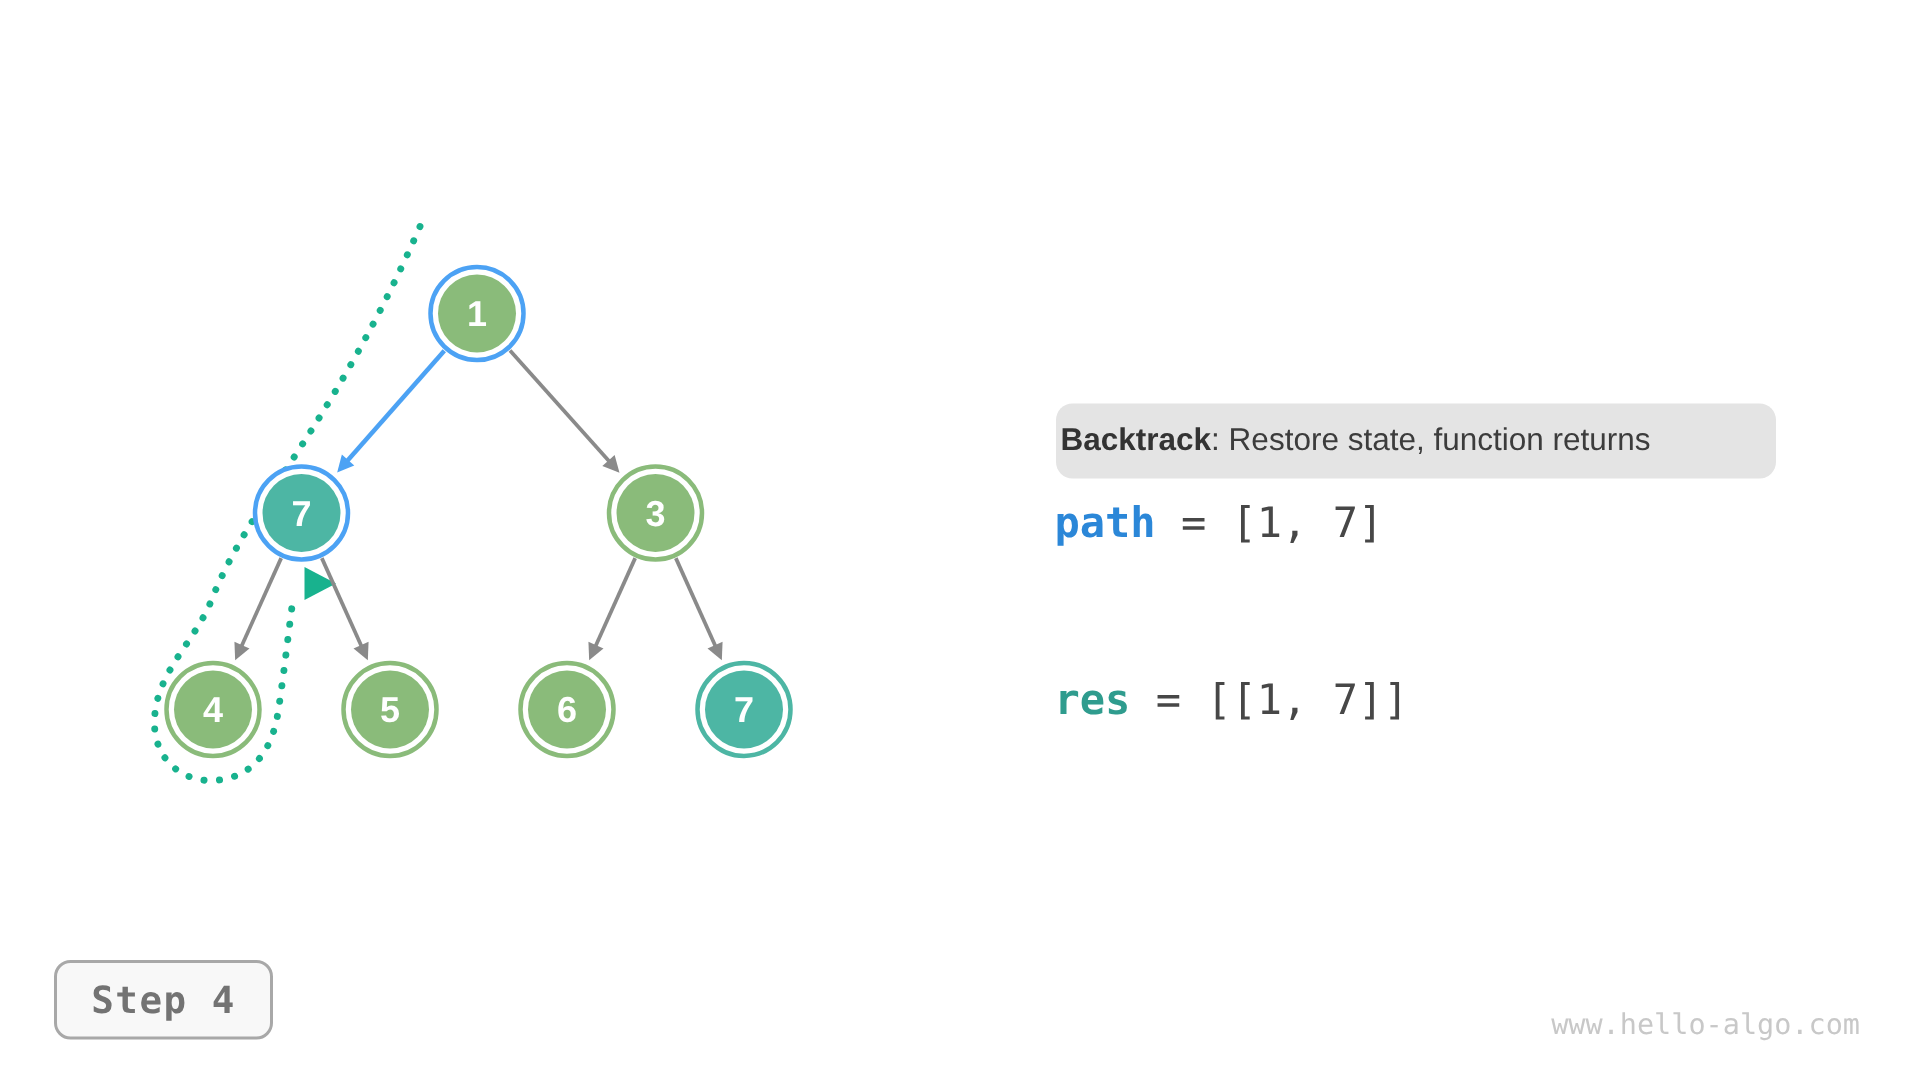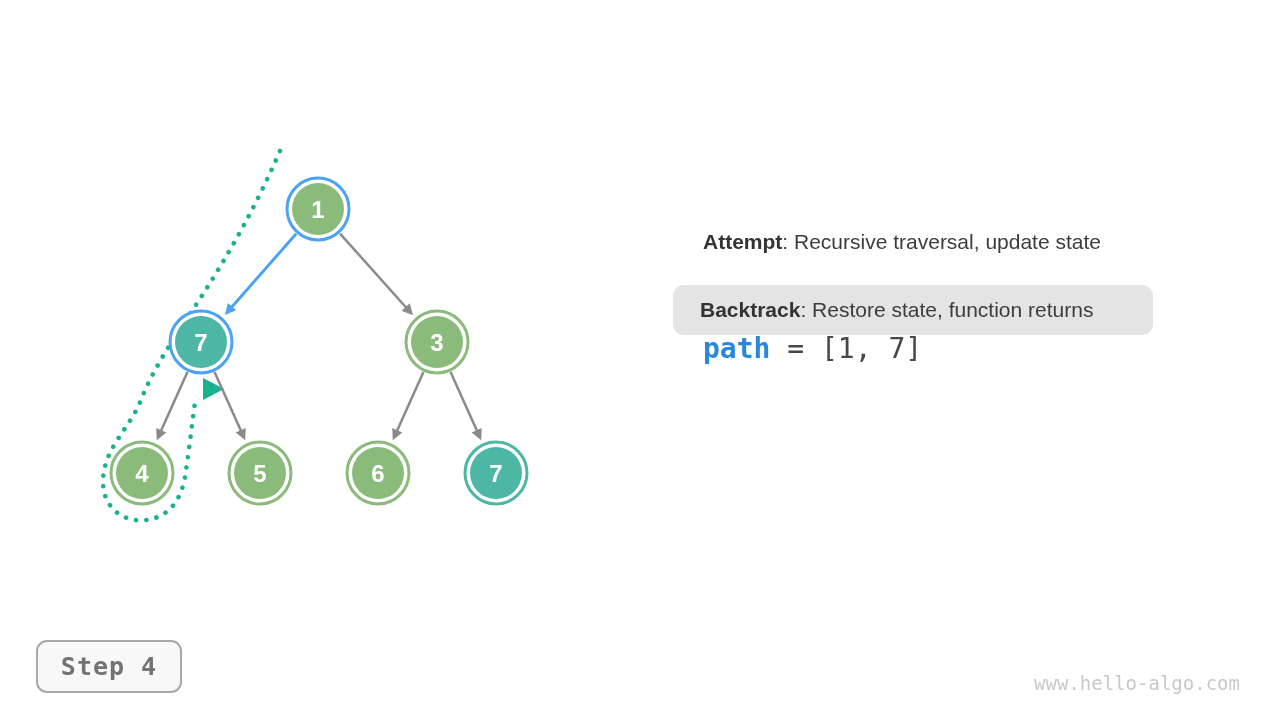--- a/index.html
+++ b/index.html
@@ -9,23 +9,23 @@
   }
   .tree-svg{position:absolute;left:0;top:0;}
 
   
   .attempt-line{
     position:absolute;left:703px;top:230px;font-size:21px;color:#3c3c3c;
     white-space:pre;
   }
   .attempt-line b,.backtrack-box b{font-weight:bold;color:#333;}
   .backtrack-box{
-    position:absolute;left:673px;top:269px;width:480px;height:50px;
+    position:absolute;left:704px;top:269px;width:480px;height:50px;
     background:#e4e4e4;border-radius:11px;font-size:21px;color:#3c3c3c;
-    line-height:50px;padding-left:27px;box-sizing:border-box;white-space:pre;margin-top:16px;
+    line-height:50px;padding-left:3px;box-sizing:border-box;white-space:pre;
   }
   .code-line{
     position:absolute;left:703px;font-family:"DejaVu Sans Mono","Liberation Mono",monospace;
     font-size:28px;color:#474747;white-space:pre;
   }
   .path-line{top:332px;}
   .res-line{top:450px;}
   .kw-path{color:#2b87d8;font-weight:bold;}
   .kw-res{color:#2f9c8e;font-weight:bold;}
 
@@ -114,26 +114,26 @@
           <text x="378" y="481.5" text-anchor="middle" font-size="24" font-weight="600" fill="#ffffff" font-family="&quot;Liberation Sans&quot;,sans-serif">6</text>
         </g>
         <g>
           <circle cx="496" cy="473" r="31" fill="#ffffff" stroke="#4DB6A4" stroke-width="3"></circle>
           <circle cx="496" cy="473" r="26" fill="#4DB6A4"></circle>
           <text x="496" y="481.5" text-anchor="middle" font-size="24" font-weight="600" fill="#ffffff" font-family="&quot;Liberation Sans&quot;,sans-serif">7</text>
         </g>
       </g>
   </svg>
 
-  <div class="attempt-line"><b>Attempt</b><span>: Recursive traversal, update state</span></div>
 
   <div class="backtrack-box"><b>Backtrack</b><span>: Restore state, function returns</span></div>
 
   <div class="code-line path-line"><span class="kw-path">path</span><span> = [1, 7]</span></div>
 
+  <div class="code-line res-line"><span class="kw-res">res</span><span> = [[1, 7]]</span></div>
 
   <div class="step-chip">
       <span>Step 4</span>
     </div>
 
   <div class="watermark">www.hello-algo.com</div>
 
 </div>
 
 </body></html>

